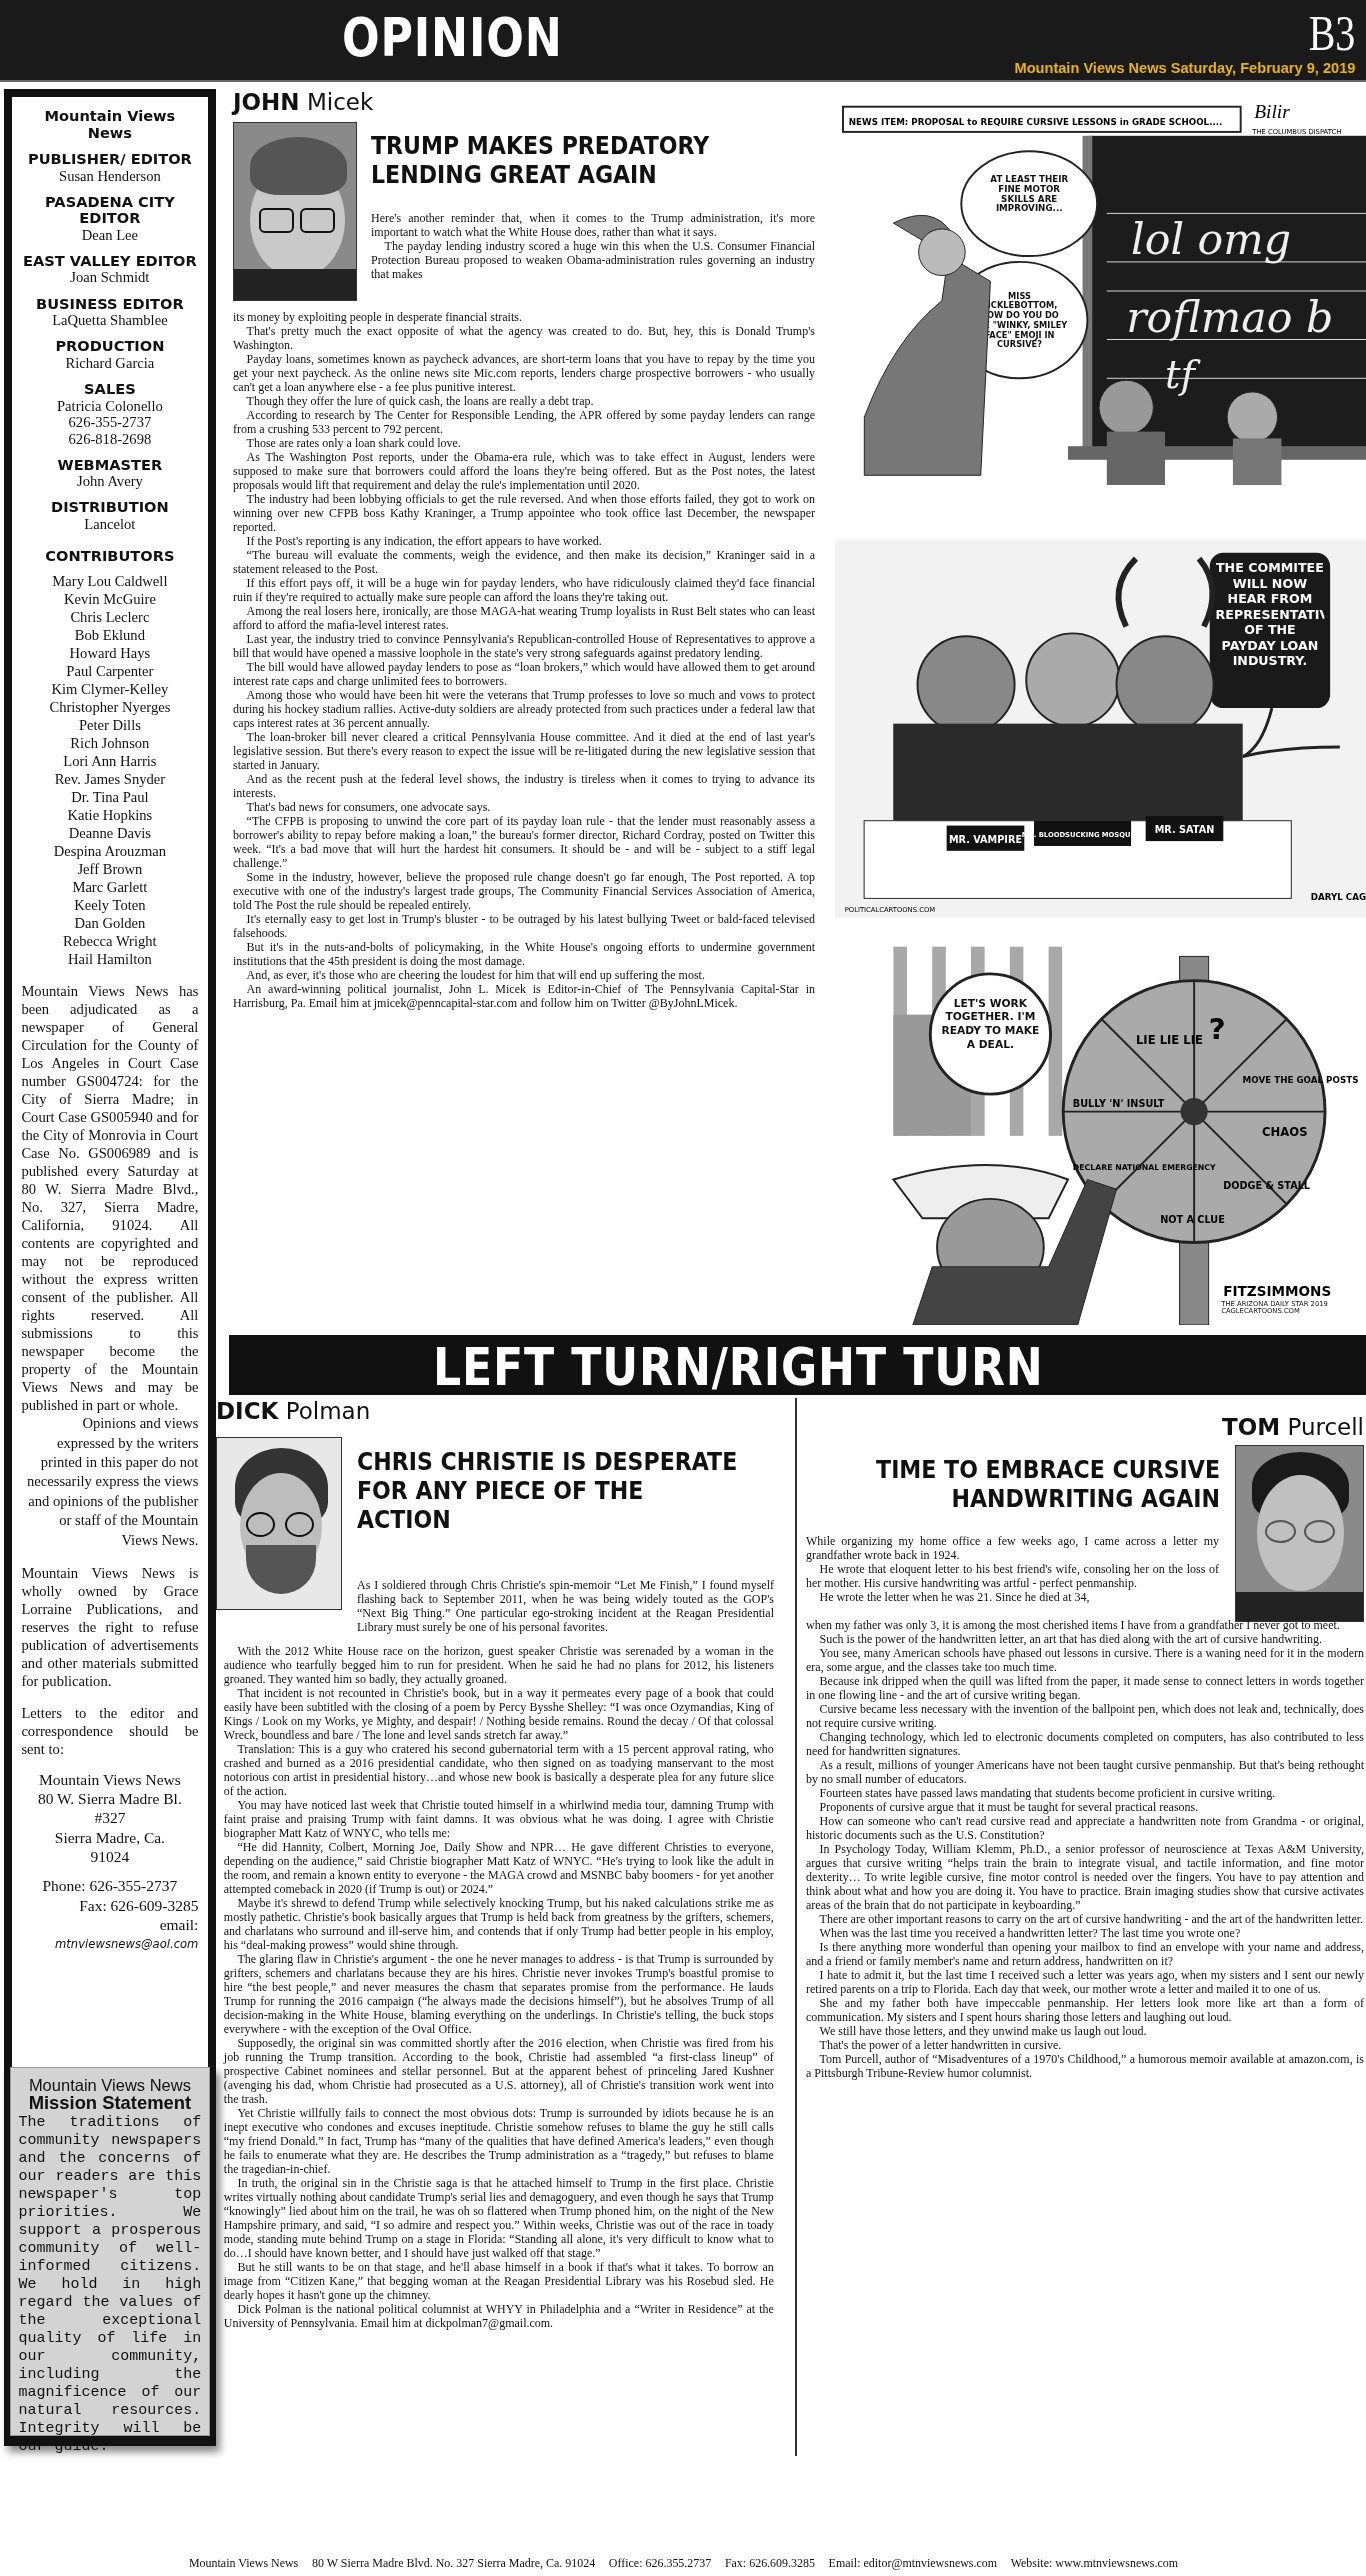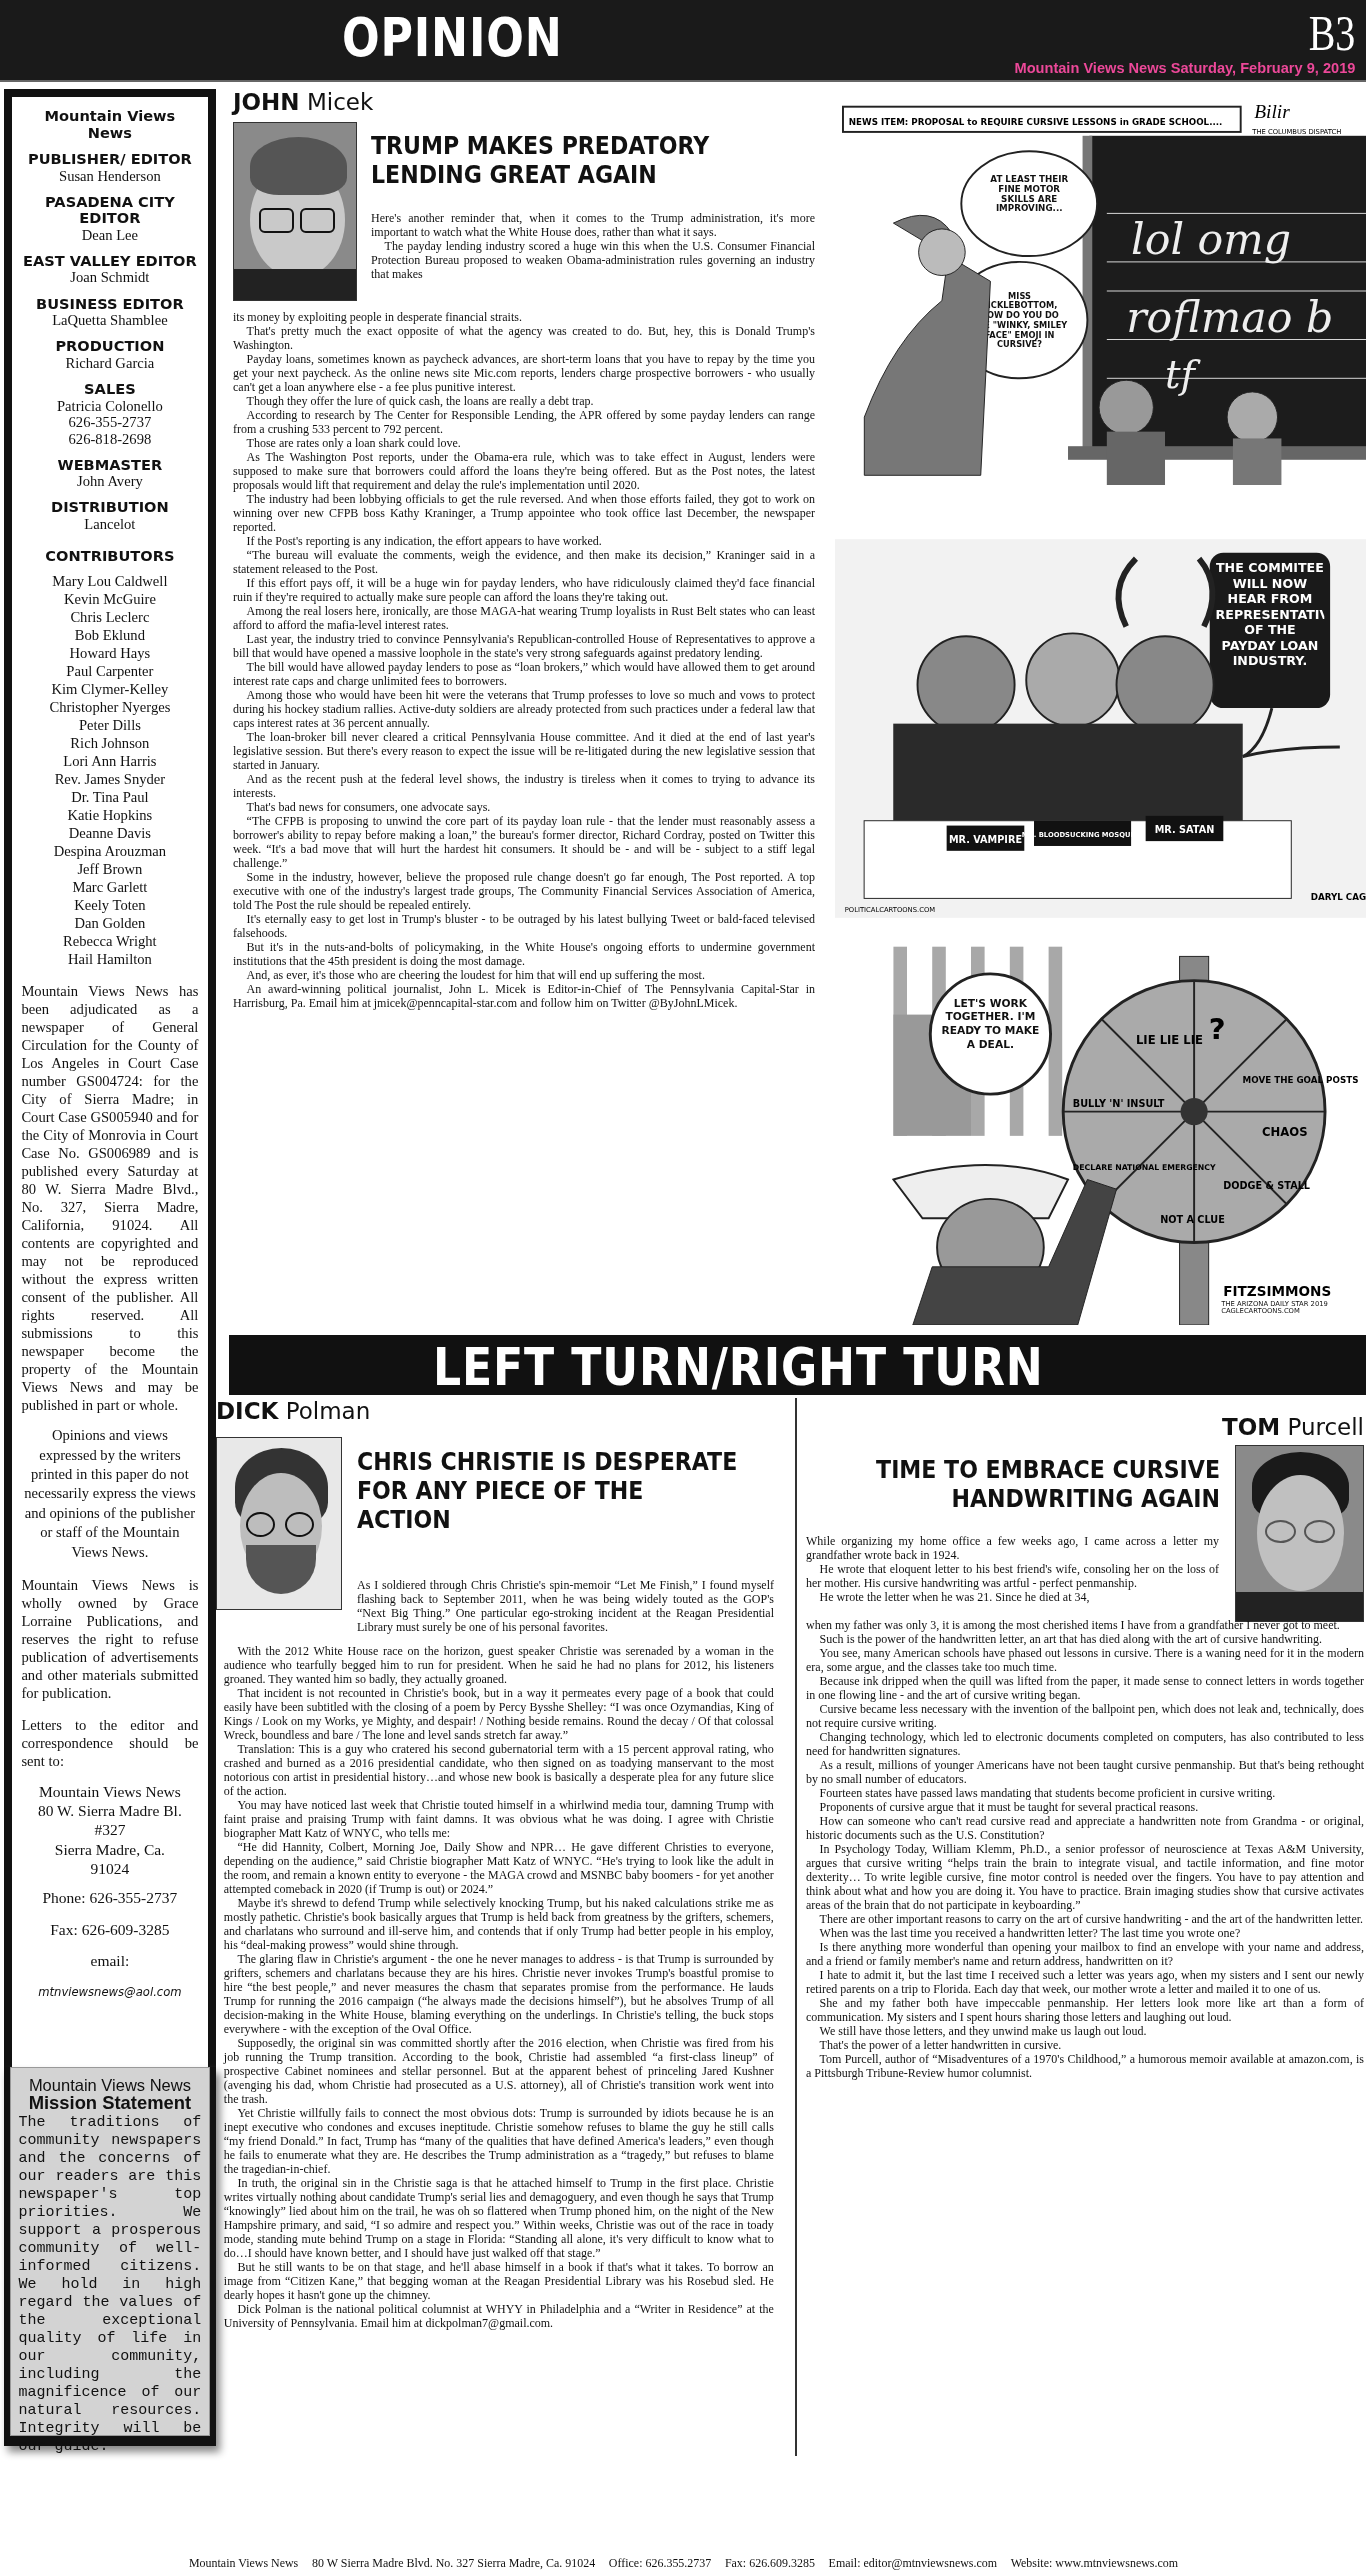--- a/index.html
+++ b/index.html
@@ -3,31 +3,31 @@
 <meta charset="utf-8">
 <style>
   * { box-sizing: border-box; margin: 0; padding: 0; }
   html, body { width: 1367px; height: 2576px; background: #ffffff; overflow: hidden; }
   body { position: relative; font-family: "Liberation Serif", serif; color: #111; }
 
   
   .masthead { position: absolute; left: 0; top: 0; width: 1367px; height: 82px; background: #1a1a1a; border-bottom: 2.9px solid #666; }
   .masthead .section-title { position: absolute; left: 342px; top: 5.8px; font-family: "DejaVu Sans", sans-serif; font-weight: bold; font-size: 54px; color: #fff; letter-spacing: 1px; transform: scaleX(0.82); transform-origin: left top; }
   .masthead .page-no { position: absolute; right: 11.6px; top: 3.9px; font-family: "Liberation Serif", serif; font-size: 50px; color: #fff; transform: scaleX(0.8); transform-origin: right top; }
-  .masthead .dateline { position: absolute; right: 11.6px; top: 60px; font-family: "Liberation Sans", sans-serif; font-weight: bold; font-size: 14.6px; color: #ec4899; }
+  .masthead .dateline { position: absolute; right: 11.6px; top: 60px; font-family: "Liberation Sans", sans-serif; font-weight: bold; font-size: 14.6px; color: #eab308; }
 
   
   .sidebar { position: absolute; left: 3.9px; top: 89px; width: 212px; height: 1990px; background: #111; padding: 7.8px; }
   .sidebar-inner { background: #fff; height: 100%; padding: 5.8px 9.7px; text-align: center; }
   .sb-pub { font-family: "DejaVu Sans", sans-serif; font-weight: bold; font-size: 14.6px; line-height: 16.5px; margin-top: 5.8px; }
   .sb-role { font-family: "DejaVu Sans", sans-serif; font-weight: bold; font-size: 14.6px; line-height: 16.5px; margin-top: 9.7px; }
   .sb-name { font-size: 14.6px; line-height: 16.5px; }
   .sb-contrib { font-size: 14.6px; line-height: 18px; margin-top: 7.8px; }
   .sb-legal { font-size: 14.6px; line-height: 18px; text-align: justify; margin-top: 14px; }
-  .sb-center { font-size: 14.6px; line-height: 19.4px; text-align: center; margin-top: 12px; }
+  .sb-center { font-size: 14.6px; line-height: 19.4px; text-align: right; margin-top: 0; }
   .sb-address { font-size: 15.5px; line-height: 19.4px; text-align: center; margin-top: 11.6px; }
   .sb-email { font-family: "DejaVu Sans", sans-serif; font-style: italic; font-size: 11.6px; }
 
   .mission { position: absolute; left: 3.9px; top: 2067px; width: 212px; height: 379px; background: #111; padding: 0 5.8px 9.7px 5.8px; box-shadow: 3.9px 5.8px 7.8px #888; }
   .mission-inner { background: #d3d3d3; height: 100%; padding: 7.8px 7.8px; border: 1px solid #999; }
   .mission-title { font-family: "Liberation Sans", sans-serif; font-size: 16.5px; text-align: center; line-height: 18.4px; }
   .mission-title b { font-size: 18.4px; }
   .mission-text { font-family: Liberation Mono, monospace; font-size: 15px; line-height: 18px; text-align: justify; margin-top: 1px; }
 
   

